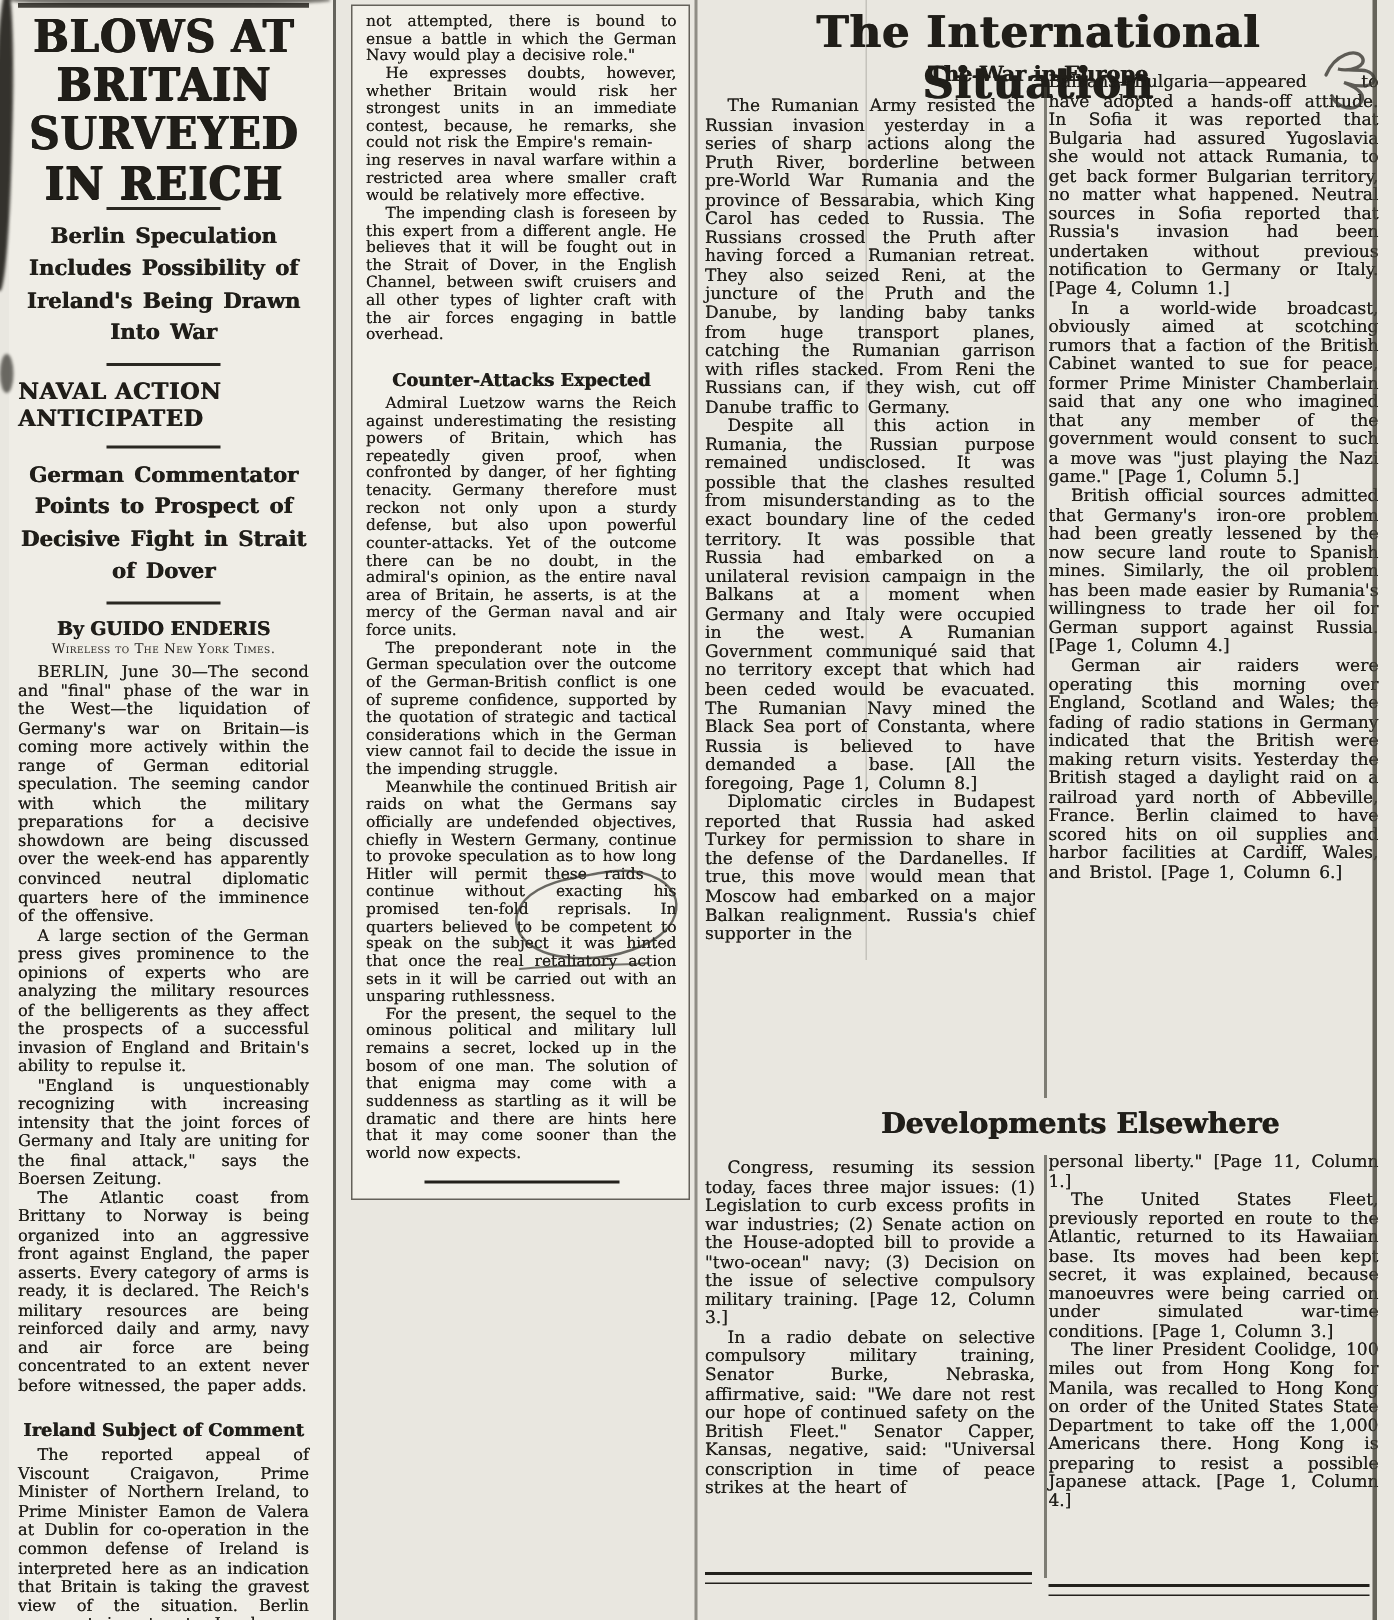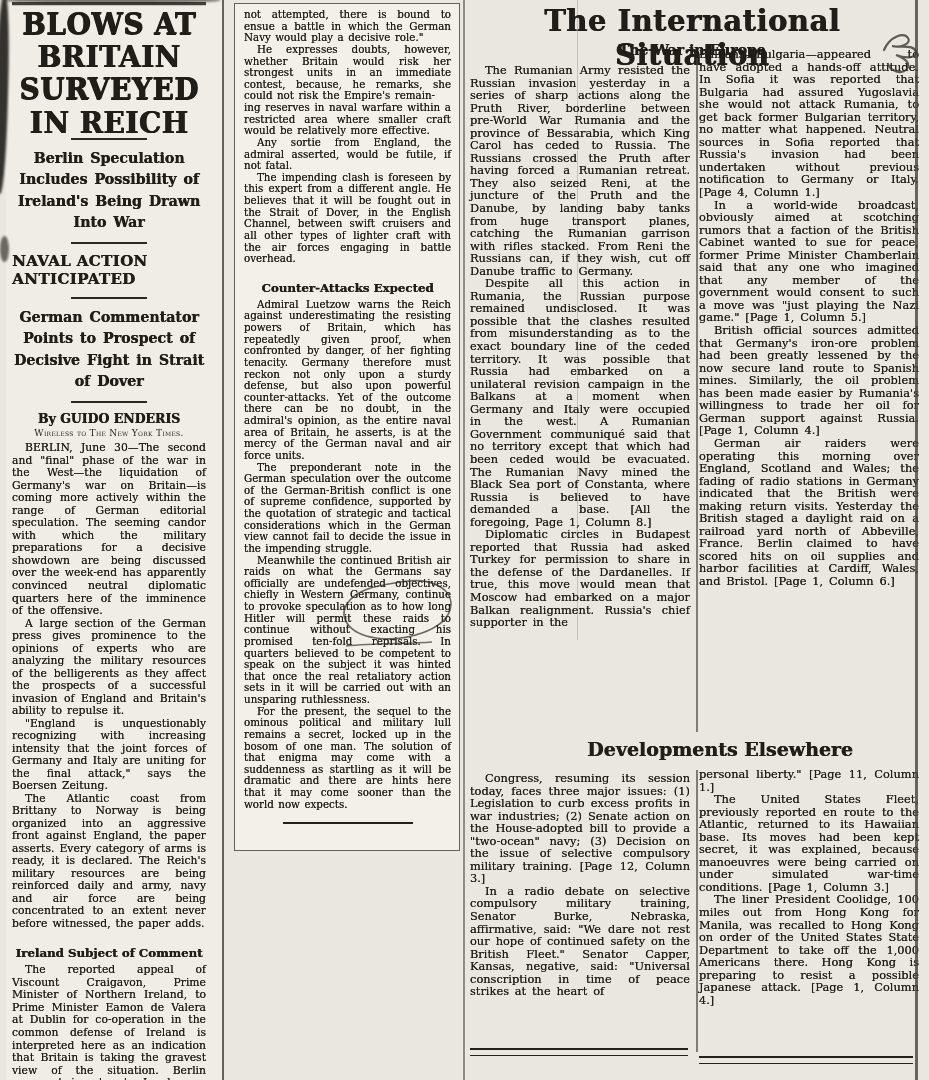--- a/index.html
+++ b/index.html
@@ -43,21 +43,21 @@
   .body p.no-indent{text-indent:0;}
   .crosshead{
     font-weight:700;font-size:11.8px;text-align:center;margin:16px 0 4px;
     text-shadow:.4px 0 0 #1b1915;
   }
   
   #col2{
     left:234px;top:3px;width:226px;
     background:#f2f0e9;
     border:1px solid rgba(52,50,42,.75);
-    padding:5px 8px 26px 9px;box-sizing:border-box;
+    padding:5px 8px 10px 9px;box-sizing:border-box;
   }
   #col2 .body p{font-size:10.3px;line-height:1.13;word-spacing:1.2px;}
   .endrule{width:130px;height:2px;background:#23211c;margin:12px auto 0;}
   
   #intl-title{
     left:468px;top:4px;width:448px;text-align:center;
     font-weight:700;font-size:29px;letter-spacing:.5px;
     text-shadow:.7px 0 0 #1b1915;
   }
   #war-heading{
@@ -114,21 +114,20 @@
     <p>In the opinion of Rear Admiral Luetzow, a prominent writer on naval matters, Britain is definitely reckoning with and fearing a German invasion.</p>
 
   </div>
 </div>
 
 <div class="piece" id="col2">
   <div class="body">
     <p class="no-indent">not attempted, there is bound to ensue a battle in which the German Navy would play a decisive role."</p>
     <p>He expresses doubts, however, whether Britain would risk her strongest units in an immediate contest, because, he remarks, she could not risk the Empire's remain-</p>
     <p class="no-indent">ing reserves in naval warfare within a restricted area where smaller craft would be relatively more effective.</p>
-    <p>Any sortie from England, the admiral asserted, would be futile, if not fatal.</p>
     <p>The impending clash is foreseen by this expert from a different angle. He believes that it will be fought out in the Strait of Dover, in the English Channel, between swift cruisers and all other types of lighter craft with the air forces engaging in battle overhead.</p>
     <div class="crosshead">Counter-Attacks Expected</div>
     <p>Admiral Luetzow warns the Reich against underestimating the resisting powers of Britain, which has repeatedly given proof, when confronted by danger, of her fighting tenacity. Germany therefore must reckon not only upon a sturdy defense, but also upon powerful counter-attacks. Yet of the outcome there can be no doubt, in the admiral's opinion, as the entire naval area of Britain, he asserts, is at the mercy of the German naval and air force units.</p>
     <p>The preponderant note in the German speculation over the outcome of the German-British conflict is one of supreme confidence, supported by the quotation of strategic and tactical considerations which in the German view cannot fail to decide the issue in the impending struggle.</p>
     <p>Meanwhile the continued British air raids on what the Germans say officially are undefended objectives, chiefly in Western Germany, continue to provoke speculation as to how long Hitler will permit these raids to continue without exacting his promised ten-fold reprisals. In quarters believed to be competent to speak on the subject it was hinted that once the real retaliatory action sets in it will be carried out with an unsparing ruthlessness.</p>
     <p>For the present, the sequel to the ominous political and military lull remains a secret, locked up in the bosom of one man. The solution of that enigma may come with a suddenness as startling as it will be dramatic and there are hints here that it may come sooner than the world now expects.</p>
   </div>
   <div class="endrule"></div>
 </div>
 

